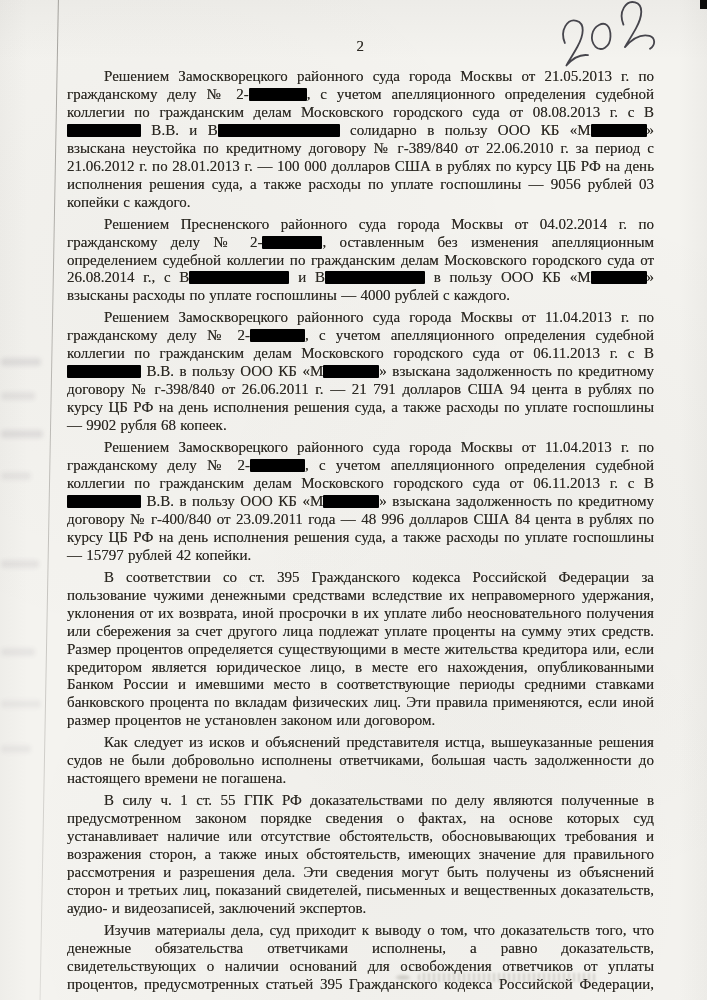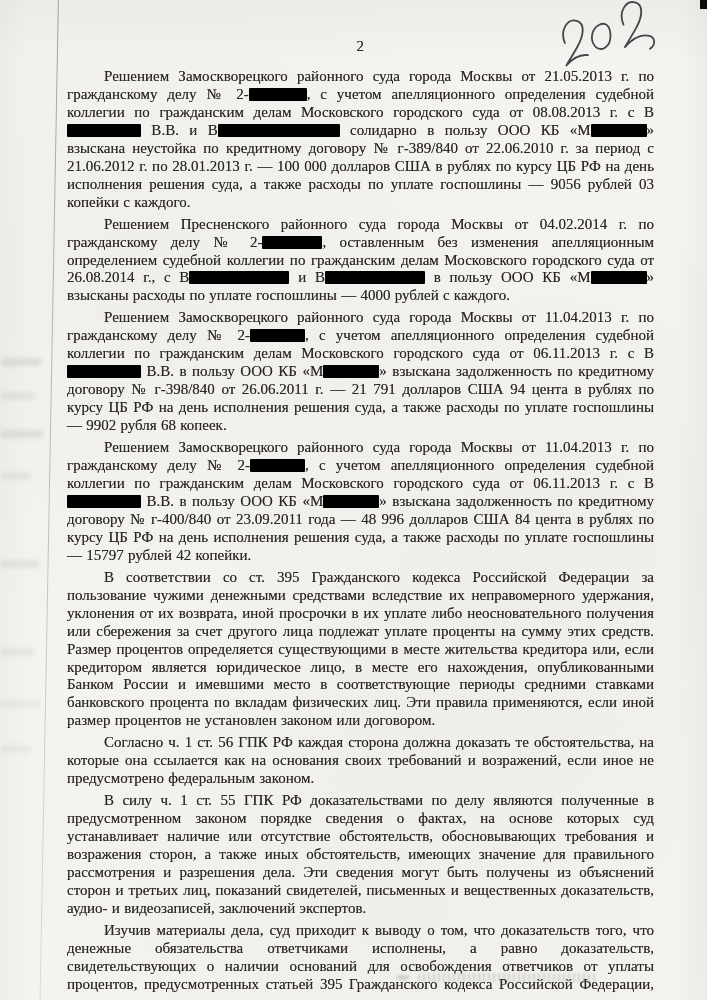--- a/index.html
+++ b/index.html
@@ -96,21 +96,21 @@
   </div>
 
   <div class="page-number">2</div>
 
   <div class="doc-body">
       <p class="para">Решением Замоскворецкого районного суда города Москвы от 21.05.2013 г. по гражданскому делу № 2-<span class="redaction" style="width: 58px; background: rgb(0, 0, 0);"></span>, с учетом апелляционного определения судебной коллегии по гражданским делам Московского городского суда от 08.08.2013 г. с В<span class="redaction" style="width: 74px; background: rgb(0, 0, 0);"></span> В.В. и В<span class="redaction" style="width: 122px; background: rgb(0, 0, 0);"></span> солидарно в пользу ООО КБ «М<span class="redaction" style="width: 56px; background: rgb(0, 0, 0);"></span>» взыскана неустойка по кредитному договору № г-389/840 от 22.06.2010 г. за период с 21.06.2012 г. по 28.01.2013 г. — 100 000 долларов США в рублях по курсу ЦБ РФ на день исполнения решения суда, а также расходы по уплате госпошлины — 9056 рублей 03 копейки с каждого.</p>
       <p class="para">Решением Пресненского районного суда города Москвы от 04.02.2014 г. по гражданскому делу № 2-<span class="redaction" style="width: 60px; background: rgb(0, 0, 0);"></span>, оставленным без изменения апелляционным определением судебной коллегии по гражданским делам Московского городского суда от 26.08.2014 г., с В<span class="redaction" style="width: 100px; background: rgb(0, 0, 0);"></span> и В<span class="redaction" style="width: 100px; background: rgb(0, 0, 0);"></span> в пользу ООО КБ «М<span class="redaction" style="width: 56px; background: rgb(0, 0, 0);"></span>» взысканы расходы по уплате госпошлины — 4000 рублей с каждого.</p>
       <p class="para">Решением Замоскворецкого районного суда города Москвы от 11.04.2013 г. по гражданскому делу № 2-<span class="redaction" style="width: 55px; background: rgb(0, 0, 0);"></span>, с учетом апелляционного определения судебной коллегии по гражданским делам Московского городского суда от 06.11.2013 г. с В<span class="redaction" style="width: 74px; background: rgb(0, 0, 0);"></span> В.В. в пользу ООО КБ «М<span class="redaction" style="width: 56px; background: rgb(0, 0, 0);"></span>» взыскана задолженность по кредитному договору № г-398/840 от 26.06.2011 г. — 21 791 долларов США 94 цента в рублях по курсу ЦБ РФ на день исполнения решения суда, а также расходы по уплате госпошлины — 9902 рубля 68 копеек.</p>
       <p class="para">Решением Замоскворецкого районного суда города Москвы от 11.04.2013 г. по гражданскому делу № 2-<span class="redaction" style="width: 55px; background: rgb(0, 0, 0);"></span>, с учетом апелляционного определения судебной коллегии по гражданским делам Московского городского суда от 06.11.2013 г. с В<span class="redaction" style="width: 74px; background: rgb(0, 0, 0);"></span> В.В. в пользу ООО КБ «М<span class="redaction" style="width: 56px; background: rgb(0, 0, 0);"></span>» взыскана задолженность по кредитному договору № г-400/840 от 23.09.2011 года — 48 996 долларов США 84 цента в рублях по курсу ЦБ РФ на день исполнения решения суда, а также расходы по уплате госпошлины — 15797 рублей 42 копейки.</p>
       <p class="para">В соответствии со ст. 395 Гражданского кодекса Российской Федерации за пользование чужими денежными средствами вследствие их неправомерного удержания, уклонения от их возврата, иной просрочки в их уплате либо неосновательного получения или сбережения за счет другого лица подлежат уплате проценты на сумму этих средств. Размер процентов определяется существующими в месте жительства кредитора или, если кредитором является юридическое лицо, в месте его нахождения, опубликованными Банком России и имевшими место в соответствующие периоды средними ставками банковского процента по вкладам физических лиц. Эти правила применяются, если иной размер процентов не установлен законом или договором.</p>
-      <p class="para">Согласно ч. 1 ст. 56 ГПК РФ каждая сторона должна доказать те обстоятельства, на которые она ссылается как на основания своих требований и возражений, если иное не предусмотрено федеральным законом.</p>
+      <p class="para">Как следует из исков и объяснений представителя истца, вышеуказанные решения судов не были добровольно исполнены ответчиками, большая часть задолженности до настоящего времени не погашена.</p>
       <p class="para">В силу ч. 1 ст. 55 ГПК РФ доказательствами по делу являются полученные в предусмотренном законом порядке сведения о фактах, на основе которых суд устанавливает наличие или отсутствие обстоятельств, обосновывающих требования и возражения сторон, а также иных обстоятельств, имеющих значение для правильного рассмотрения и разрешения дела. Эти сведения могут быть получены из объяснений сторон и третьих лиц, показаний свидетелей, письменных и вещественных доказательств, аудио- и видеозаписей, заключений экспертов.</p>
       <p class="para">Изучив материалы дела, суд приходит к выводу о том, что доказательств того, что денежные обязательства ответчиками исполнены, а равно доказательств, свидетельствующих о наличии оснований для освобождения ответчиков от уплаты процентов, предусмотренных статьей 395 Гражданского кодекса Российской Федерации, суду не представлено.</p>
     </div>
 
   <div class="smudge"></div>
   <div class="smudge-dot"></div>
 
 </div>
 
 </body></html>

